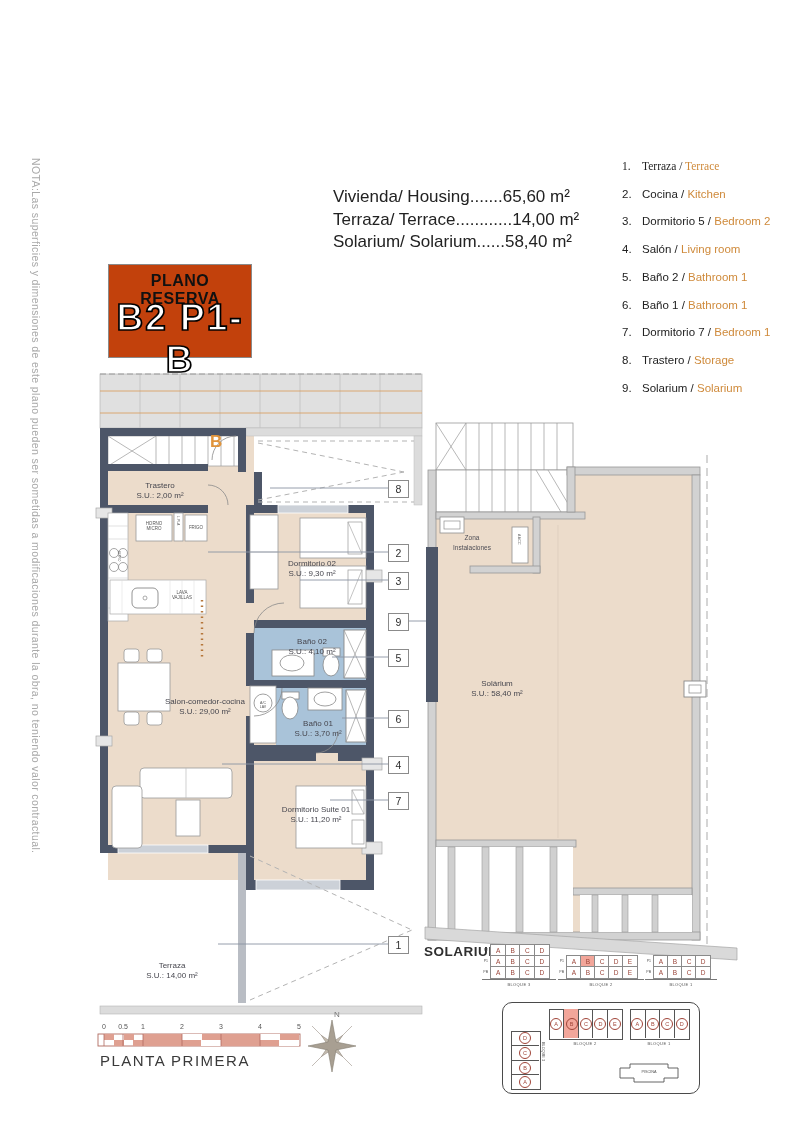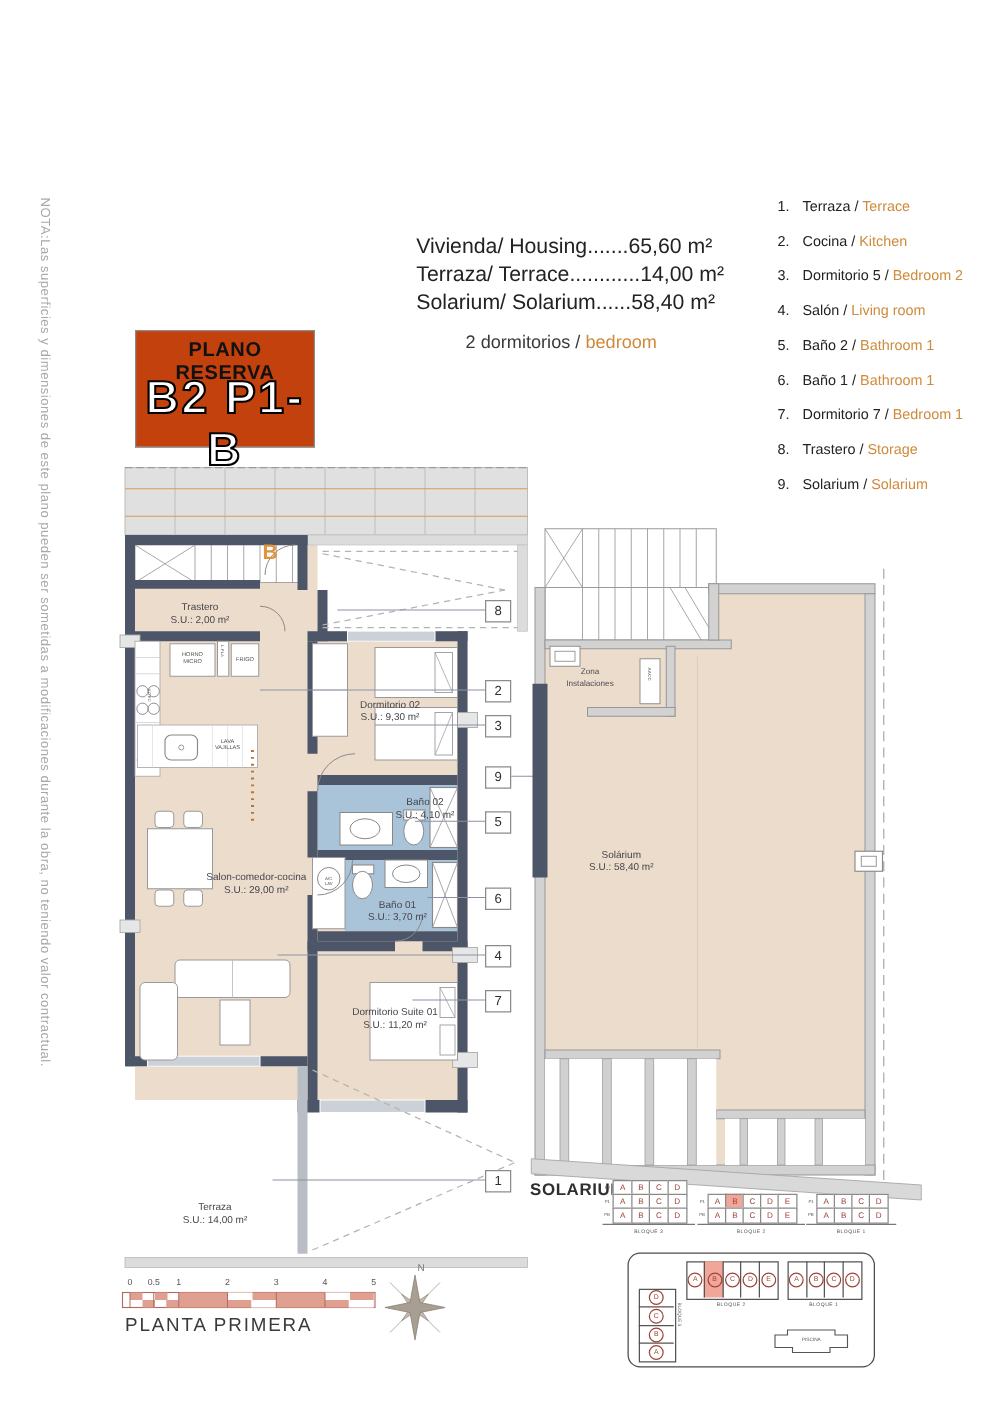--- a/index.html
+++ b/index.html
@@ -339,50 +339,47 @@
     <path d="M620,1068 h10 v-4 h38 v4 h10 v10 h-14 v4 h-30 v-4 h-14 z" fill="#ffffff" stroke="#555555" stroke-width="0.9"></path>
   </svg>
 
   <div class="note-vert">NOTA:Las superficies y dimensiones de este plano pueden ser sometidas a modificaciones durante la obra, no teniendo valor contractual.</div>
 
   <div class="summary">
     <div>Vivienda/ Housing.......65,60 m²</div>
     <div>Terraza/ Terrace............14,00 m²</div>
     <div>Solarium/ Solarium......58,40 m²</div>
   </div>
-  <div class="bedrooms">
-    <span>2 dormitorios / </span><span class="en">bedroom</span>
-  </div>
 
   <div class="title-box">
     <div class="title-kicker">PLANO RESERVA</div>
     <div class="title-code">B2 P1-B</div>
   </div>
 
   <div id="legend">
-      <div class="legend-item" style="top: 160px;"><span class="num">1.</span><span>Terraza / </span><span class="en">Terrace</span></div>
+      <div class="legend-item" style="top: 160px; font-family: Liberation Serif, serif;"><span class="num">1.</span><span>Terraza / </span><span class="en">Terrace</span></div>
       <div class="legend-item" style="top: 187.7px;"><span class="num">2.</span><span>Cocina / </span><span class="en">Kitchen</span></div>
       <div class="legend-item" style="top: 215.4px;"><span class="num">3.</span><span>Dormitorio 5 / </span><span class="en">Bedroom 2</span></div>
       <div class="legend-item" style="top: 243.1px;"><span class="num">4.</span><span>Salón / </span><span class="en">Living room</span></div>
       <div class="legend-item" style="top: 270.8px;"><span class="num">5.</span><span>Baño 2 / </span><span class="en">Bathroom 1</span></div>
       <div class="legend-item" style="top: 298.5px;"><span class="num">6.</span><span>Baño 1 / </span><span class="en">Bathroom 1</span></div>
       <div class="legend-item" style="top: 326.2px;"><span class="num">7.</span><span>Dormitorio 7 / </span><span class="en">Bedroom 1</span></div>
       <div class="legend-item" style="top: 353.9px;"><span class="num">8.</span><span>Trastero / </span><span class="en">Storage</span></div>
       <div class="legend-item" style="top: 381.6px;"><span class="num">9.</span><span>Solarium / </span><span class="en">Solarium</span></div>
     </div>
 
   <div class="rlabel" style="left:160px;top:481px;">
     <div>Trastero</div>
       <div>S.U.: 2,00 m²</div>
     </div>
   <div class="rlabel" style="left:312px;top:559px;">
     <div>Dormitorio 02</div>
       <div>S.U.: 9,30 m²</div>
     </div>
-  <div class="rlabel" style="left:312px;top:637px;margin-left:28px;">
+  <div class="rlabel" style="left:312px;top:637px;">
     <div>Baño 02</div>
       <div>S.U.: 4,10 m²</div>
     </div>
   <div class="rlabel" style="left:205px;top:697px;">
     <div>Salon-comedor-cocina</div>
       <div>S.U.: 29,00 m²</div>
     </div>
   <div class="rlabel" style="left:318px;top:719px;">
     <div>Baño 01</div>
       <div>S.U.: 3,70 m²</div>

